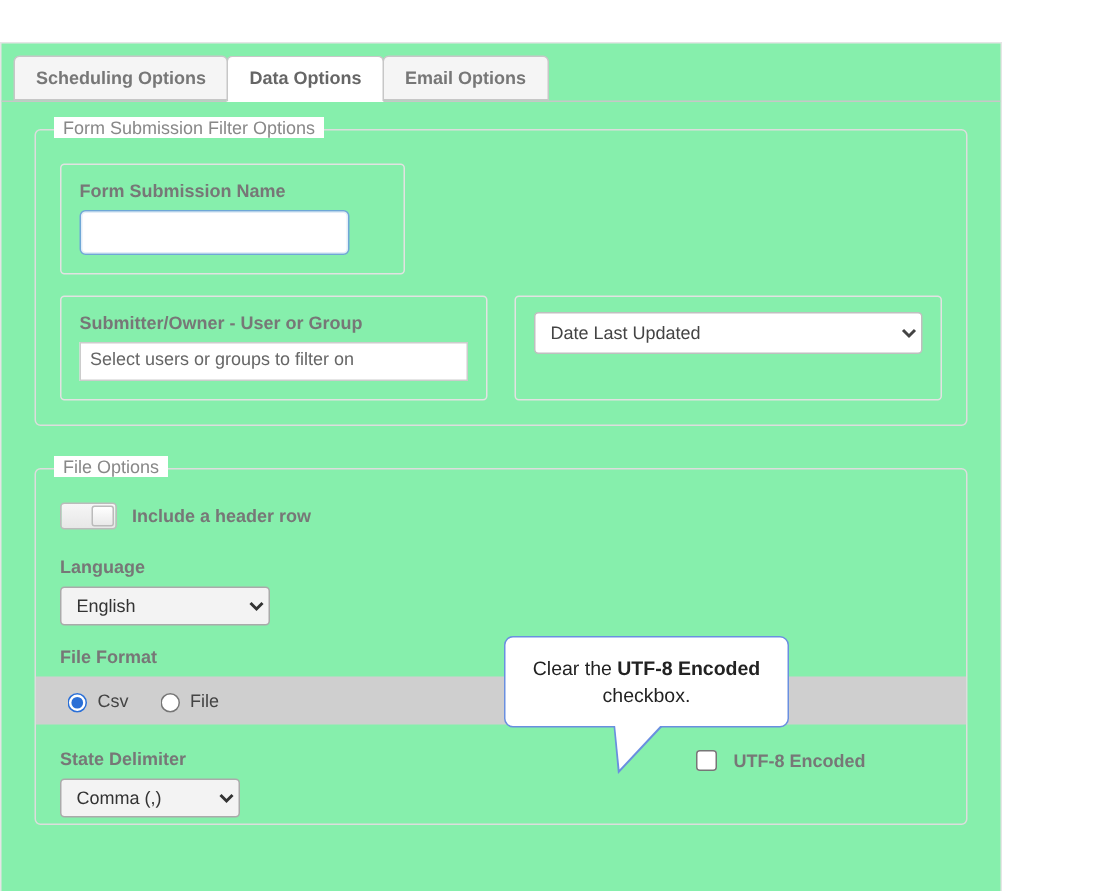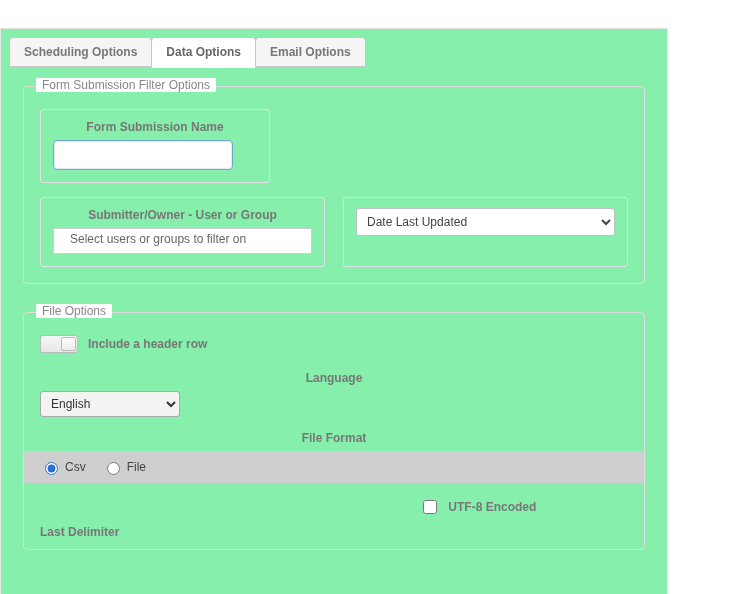--- a/index.html
+++ b/index.html
@@ -75,21 +75,20 @@
     border: 1px solid #e2e2e2;
     border-radius: 3px;
     padding: 10px 12px 12px 12px;
   }
   .label {
     font-size: 12px;
     font-weight: bold;
     color: #777;
     margin-bottom: 6px;
     display: block;
-    text-align: center;
   }
   .text-input {
     width: 180px;
     height: 30px;
     border: 1px solid #6fa7d6;
     border-radius: 4px;
     padding: 4px 8px;
     font-size: 13px;
     outline: none;
     box-shadow: inset 0 0 0 1px rgba(111,167,214,0.2);
@@ -99,21 +98,21 @@
     gap: 18px;
     margin-top: 14px;
     align-items: stretch;
   }
   .row2 .boxed { flex: 1; }
   .row2 .boxed.state { flex: 0.85; }
   .multi-input {
     width: 100%;
     height: 26px;
     border: 1px solid #ccc;
-    padding: 3px 16px;
+    padding: 3px 6px;
     font-size: 12px;
     color: #666;
     overflow: hidden;
     white-space: nowrap;
     background: #fff;
   }
   .state-dd {
     display: inline-flex;
     align-items: center;
     height: 28px;
@@ -318,25 +317,32 @@
           <span>Csv</span>
         </label>
         <label class="radio-wrap">
           <input type="radio" name="fmt" style="">
           <span>File</span>
         </label>
       </div>
 
       <div class="bottom-row">
         <div class="field-block" style="margin-bottom:0;">
-          <span class="label">Last Delimiter</span>
+          <span class="label">State Delimiter</span>
+          <select class="native-select delim-select">
+            <option>Comma (,)</option>
+          </select>
         </div>
         <div class="utf-col">
           <input type="checkbox" style="">
           <span class="utf-label">UTF-8 Encoded</span>
         </div>
       </div>
     </div>
 
   </div>
 
+  <div class="callout">
+    <span>Clear the </span><b>UTF-8 Encoded</b><span> checkbox.</span>
+    <div class="tail"></div>
+  </div>
 
 </div>
 
 </body></html>

